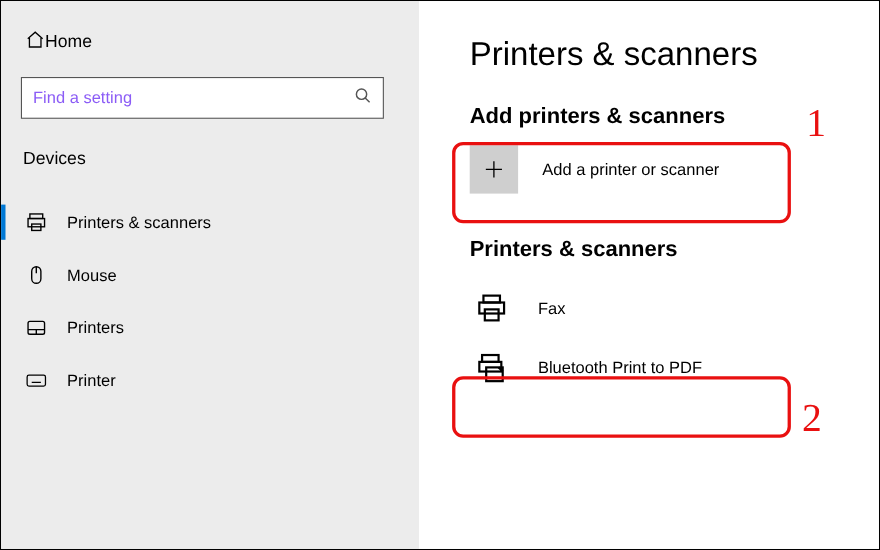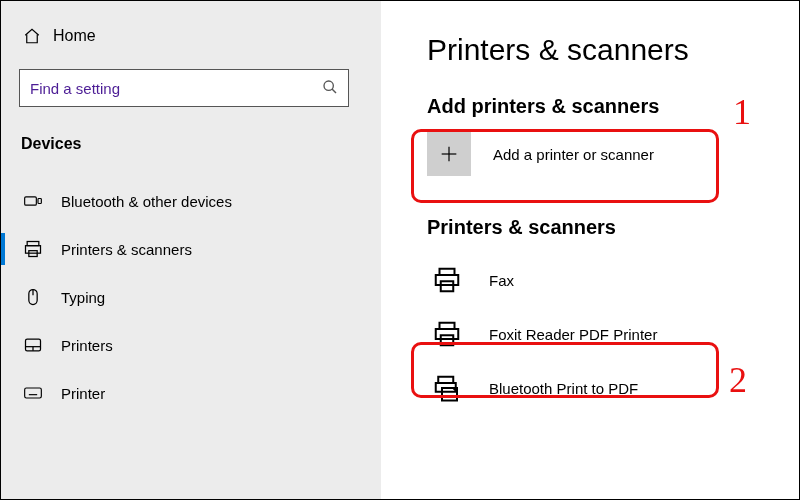--- a/index.html
+++ b/index.html
@@ -12,38 +12,38 @@
     display:flex;
     overflow:hidden;
     background:#fff;
   }
   .sidebar {
     width:380px; height:100%;
     background:#ececec;
     padding:18px 18px 0 18px;
   }
   .home-row {
-    display:flex; align-items:flex-start;
-    gap:12px;
+    display:flex; align-items:center;
+    gap:0;
     font-size:16px;
     padding:8px 0 20px 4px;
     cursor:pointer;
   }
   .home-row svg { width:18px; height:18px; }
   .search-box {
     width:330px; height:38px;
     border:1.5px solid #555;
     background:#fff;
     display:flex; align-items:center; justify-content:space-between;
     padding:0 10px;
-    font-size:15px; color:#4c1d95;
+    font-size:15px; color:#8b5cf6;
     cursor:text;
   }
   .section-label {
-    font-weight:700; font-size:16px;
+    font-weight:400; font-size:16px;
     margin:28px 0 24px 2px;
   }
   .nav {
     list-style:none; margin:0; padding:0;
     font-size:15px;
   }
   .nav li {
     display:flex; align-items:center; gap:18px;
     height:48px;
     padding-left:4px;
@@ -116,47 +116,38 @@
       <svg width="16" height="16" viewBox="0 0 24 24" fill="none" stroke="#555" stroke-width="2">
         <circle cx="10" cy="10" r="7"></circle>
           <path d="M21 21l-6-6"></path>
       </svg>
     </span>
   </div>
 
   <div class="section-label">Devices</div>
 
   <ul class="nav">
-    <li>
-      <span class="glyph">
-        <svg viewBox="0 0 24 24" fill="none" stroke="#000" stroke-width="1.4">
-          <rect x="2" y="7" width="14" height="10" rx="1.5"></rect>
-          <rect x="18" y="9" width="4" height="6" rx="1"></rect>
-        </svg>
-      </span>
-      <span>Bluetooth &amp; other devices</span>
-    </li>
     <li class="active">
       <span class="glyph">
         <svg viewBox="0 0 24 24" fill="none" stroke="#000" stroke-width="1.5">
           <rect x="5" y="3" width="14" height="5"></rect>
             <rect x="3" y="8" width="18" height="9"></rect>
             <rect x="7" y="14" width="10" height="7"></rect>
         </svg>
       </span>
       <span>Printers &amp; scanners</span>
     </li>
     <li>
       <span class="glyph">
         <svg viewBox="0 0 24 24" fill="none" stroke="#000" stroke-width="1.5">
           <rect x="7" y="3" width="10" height="18" rx="5"></rect>
             <line x1="12" y1="3" x2="12" y2="10"></line>
         </svg>
       </span>
-      <span>Typing</span>
+      <span>Mouse</span>
     </li>
     <li>
       <span class="glyph">
         <svg viewBox="0 0 24 24" fill="none" stroke="#000" stroke-width="1.5">
           <rect x="3" y="5" width="18" height="14" rx="2"></rect>
             <line x1="3" y1="14" x2="21" y2="14"></line>
             <line x1="12" y1="14" x2="12" y2="19"></line>
         </svg>
       </span>
       <span>Printers</span>
@@ -200,30 +191,20 @@
       <span class="picon">
         <svg width="30" height="30" viewBox="0 0 24 24" fill="none" stroke="#000" stroke-width="1.6">
           <rect x="6" y="3" width="12" height="5"></rect>
             <rect x="3" y="8" width="18" height="8"></rect>
             <rect x="7" y="13" width="10" height="8"></rect>
         </svg>
       </span>
       <span>Fax</span>
     </div>
 
-    <div class="printer-item">
-      <span class="picon">
-        <svg width="30" height="30" viewBox="0 0 24 24" fill="none" stroke="#000" stroke-width="1.6">
-          <rect x="6" y="3" width="12" height="5"></rect>
-            <rect x="3" y="8" width="18" height="8"></rect>
-            <rect x="7" y="13" width="10" height="8"></rect>
-        </svg>
-      </span>
-      <span>Foxit Reader PDF Printer</span>
-    </div>
 
     <div class="printer-item">
       <span class="picon">
         <svg width="30" height="30" viewBox="0 0 24 24" fill="none" stroke="#000" stroke-width="1.6">
           <rect x="5" y="3" width="12" height="5"></rect>
             <rect x="3" y="8" width="16" height="7"></rect>
             <rect x="8" y="12" width="12" height="10"></rect>
             <path d="M17 12l3 3"></path>
         </svg>
       </span>

